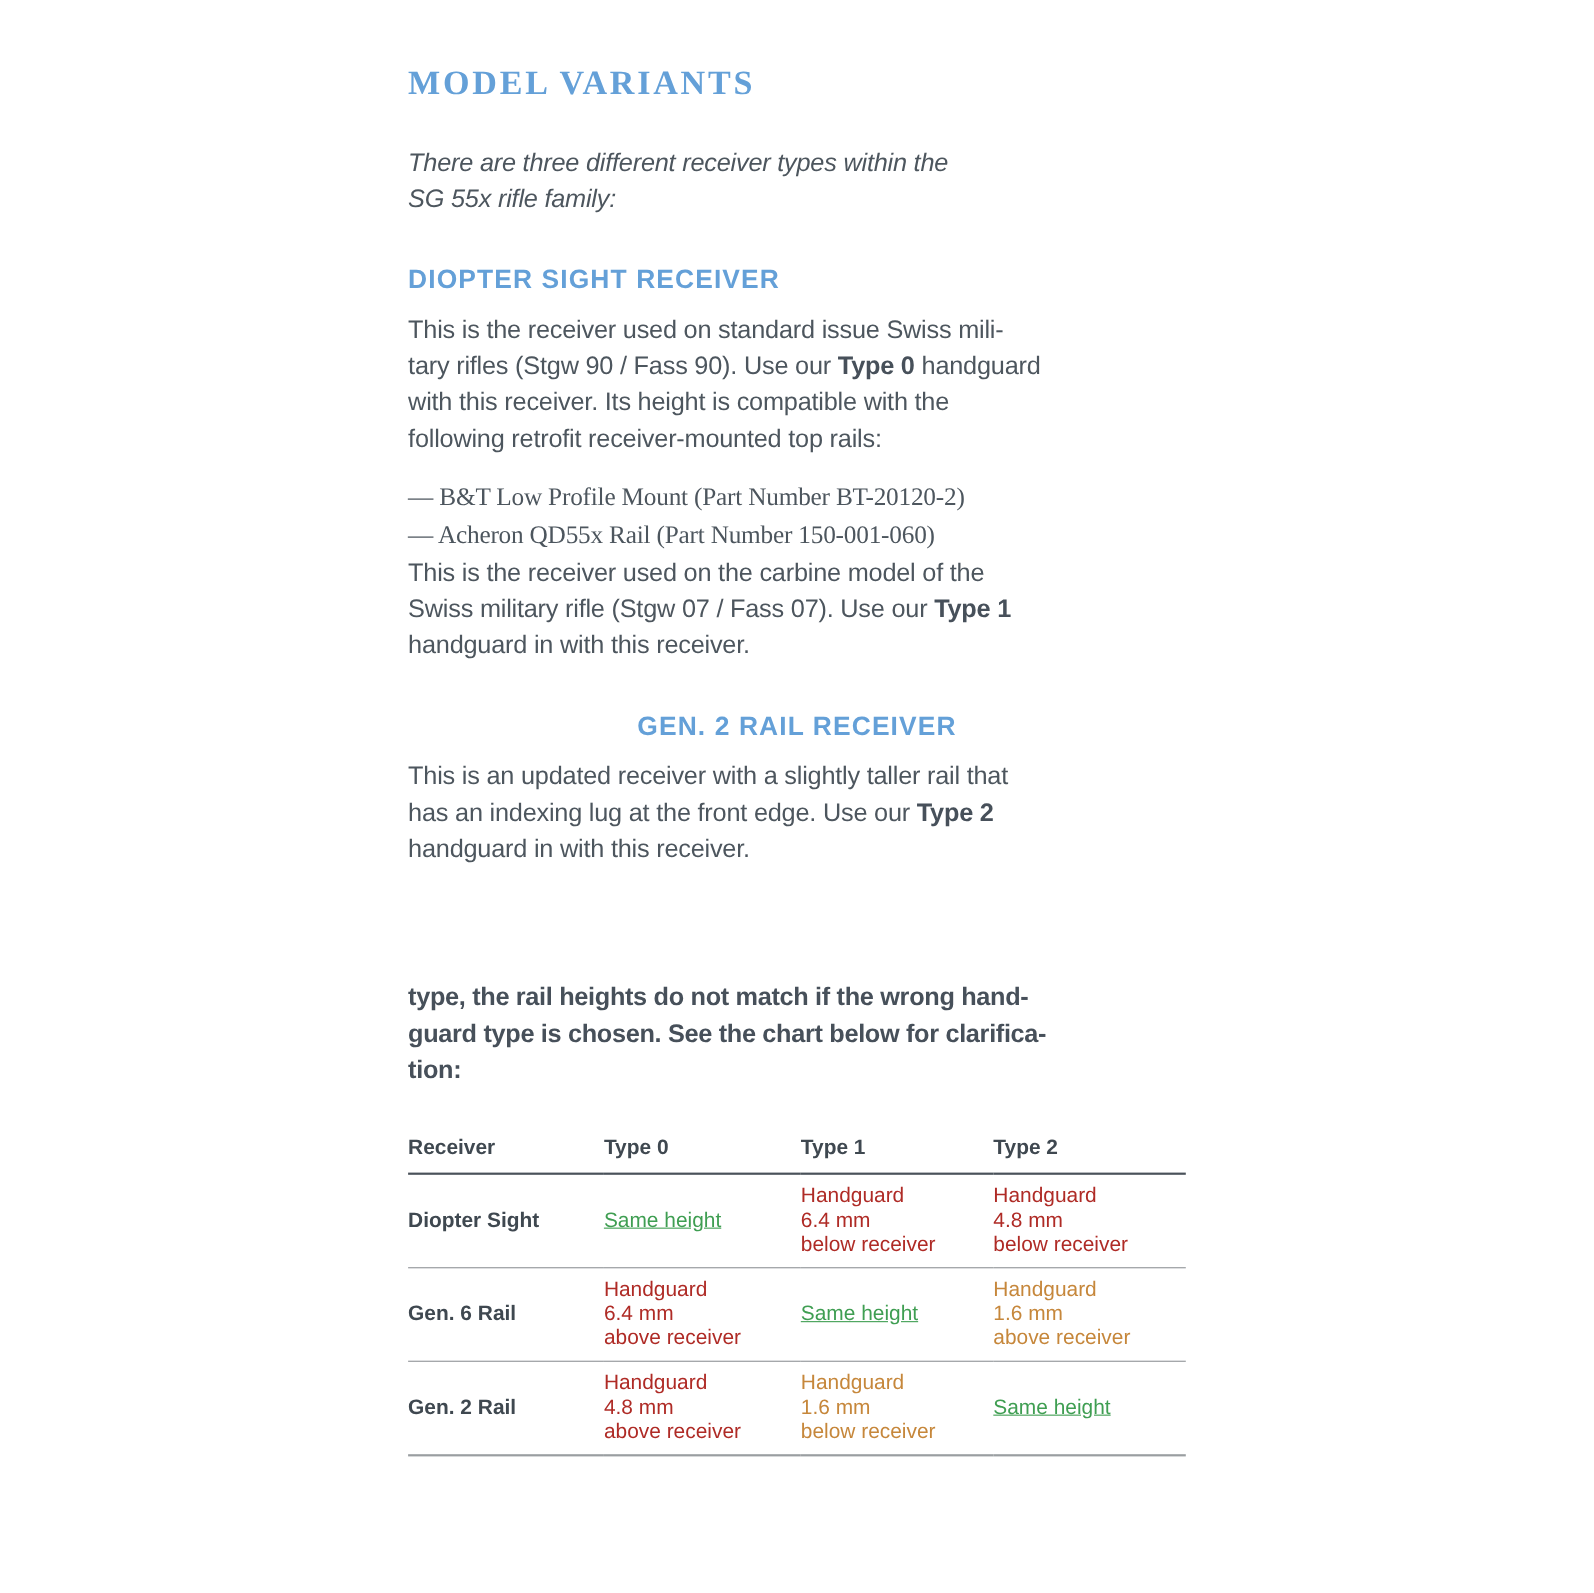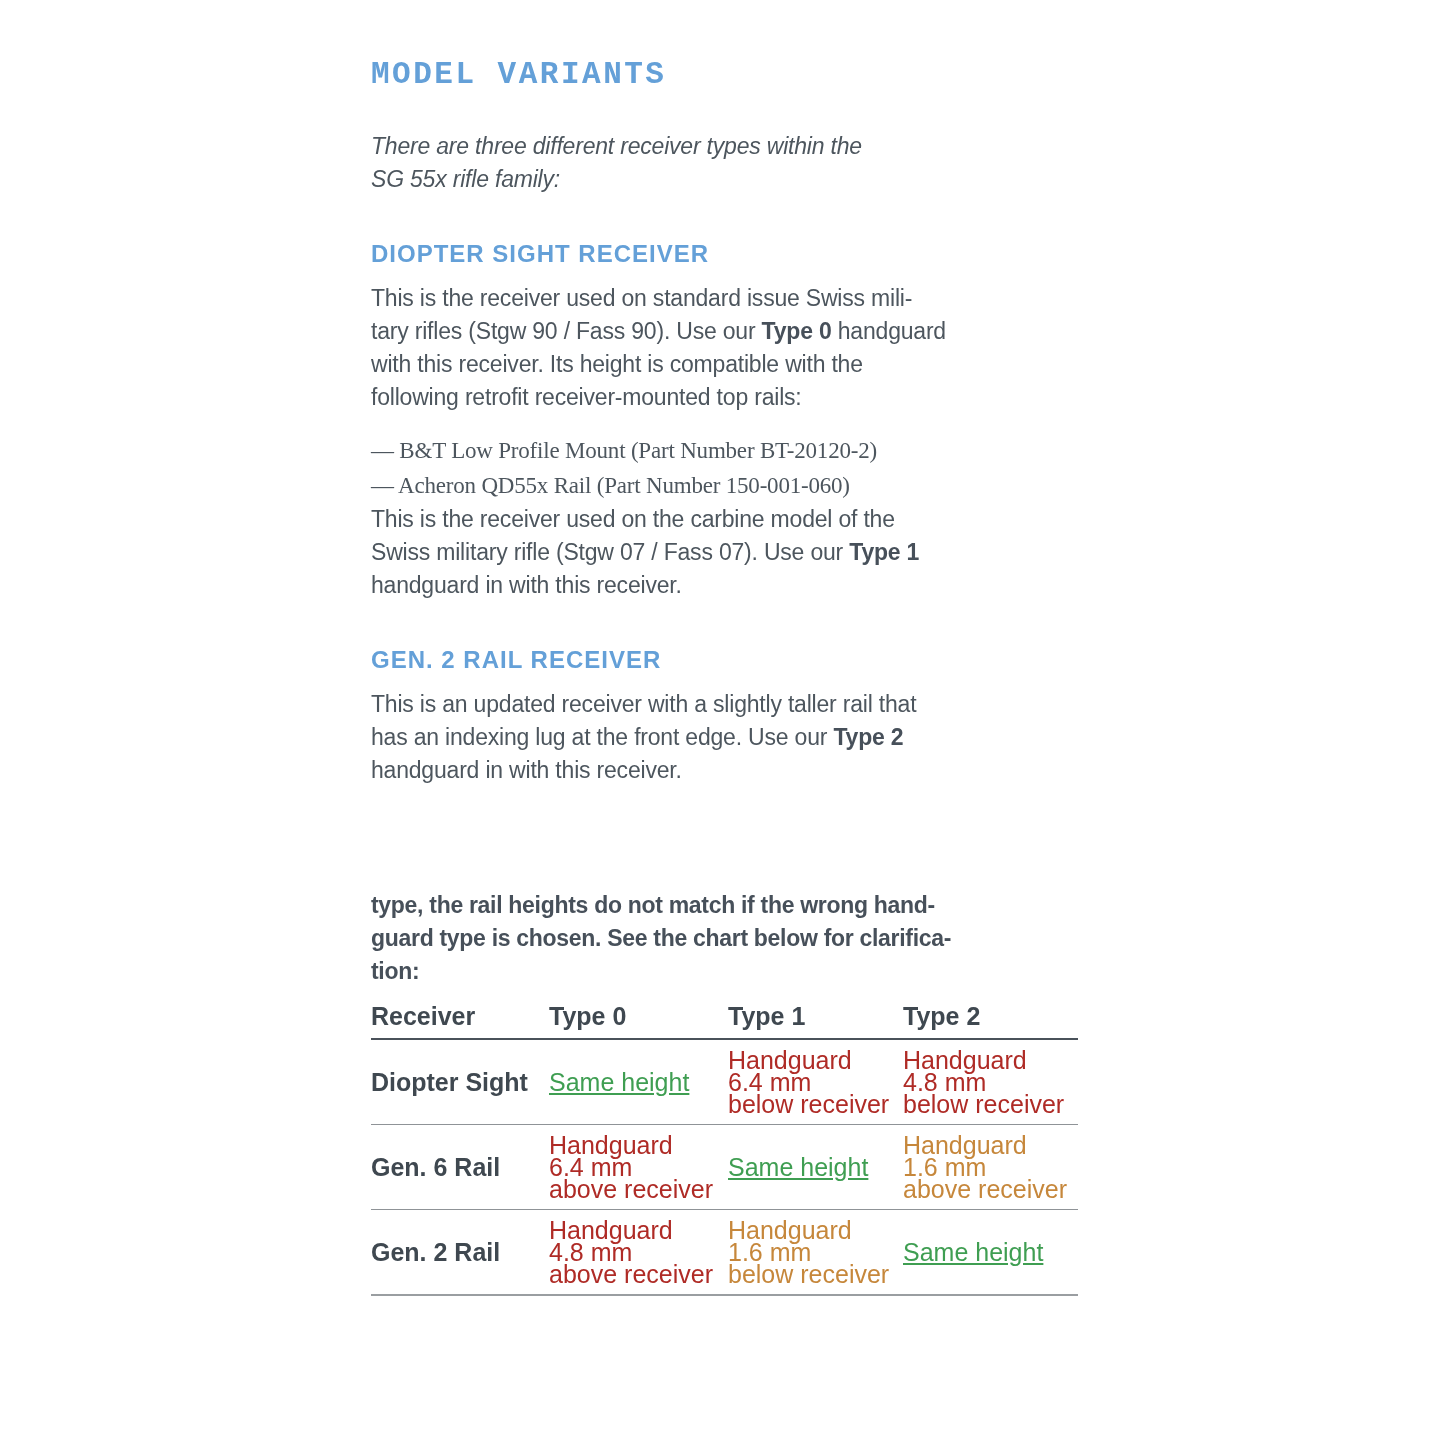--- a/index.html
+++ b/index.html
@@ -17,33 +17,33 @@
     width: 707px;
     margin-left: 371px;
     padding-top: 57px;
   }
   .doc-title {
     margin: 0 0 38px 0;
     font-size: 31px;
     font-weight: 700;
     letter-spacing: 2.5px;
     color: #64a0d8;
-    font-family: Liberation Mono, monospace;
+    font-family: Liberation Serif, serif;
   }
   .section-heading {
     margin: 0 0 14px 0;
     font-size: 24px;
     font-weight: 700;
     letter-spacing: 1px;
     color: #64a0d8;
   }
   .sp-intro   { margin-top: 0; font-style: italic; }
   .sh-diopter { margin-top: 44px; }
   .sh-gen1    { margin-top: 39px; }
-  .sh-gen2    { margin-top: 44px; }
+  .sh-gen2    { margin-top: 44px; text-align: center; }
   p.body-text {
     margin: 0;
     font-size: 23px;
     line-height: 33px;
     letter-spacing: -0.2px;
   }
   p.body-text strong { font-weight: 700; color: #47505a; }
   .dash-list {
     margin: 19px 0 0 0;
     font-size: 23px;
@@ -54,24 +54,24 @@
   .dash-list .dash-item { display: block; }
   p.warning-text {
     margin: 69px 0 0 0;
     font-size: 23px;
     line-height: 33px;
     font-weight: 700;
     color: #47505a;
     letter-spacing: -0.3px;
   }
   table.compat-table {
-    margin-top: 17px;
+    margin-top: 44px;
     width: 707px;
     border-collapse: collapse;
-    font-size: 25px;
+    font-size: 19px;
     line-height: 22px;
   }
   table.compat-table th {
     text-align: left;
     font-weight: 700;
     color: #3f4850;
     padding: 0 0 11px 0;
     border-bottom: 2px solid #4a525a;
   }
   table.compat-table td {

